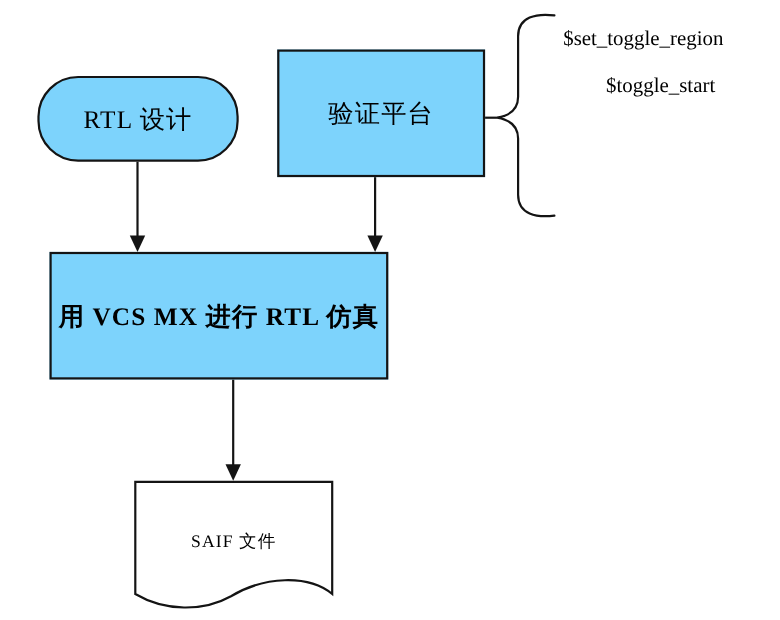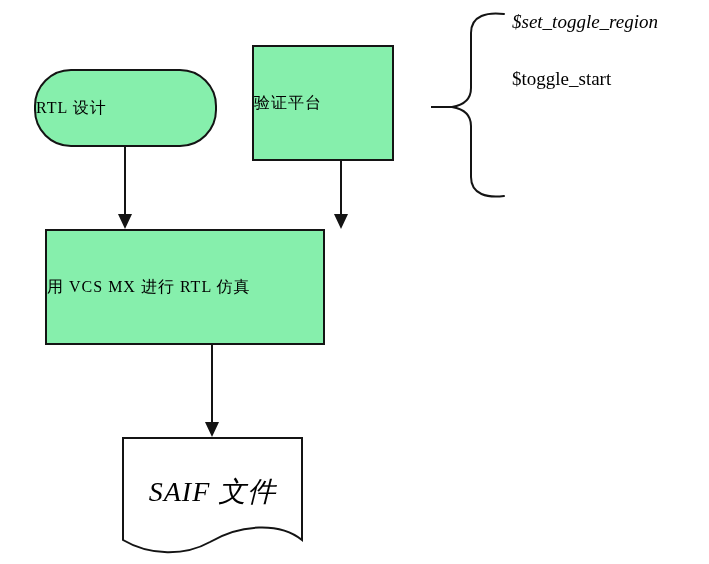--- a/index.html
+++ b/index.html
@@ -10,48 +10,47 @@
     background: #ffffff;
     font-family: "Liberation Serif", "DejaVu Serif", serif;
     color: #000000;
     overflow: hidden;
   }
   #wires { position: absolute; left: 0; top: 0; }
   .node {
     position: absolute;
     box-sizing: border-box;
     border: 2px solid #141414;
-    background: #86efac;
+    background: #7dd3fc;
     display: flex;
     align-items: center;
-    justify-content: flex-start;
-    font-size: 16px;
+    justify-content: center;
+    font-size: 23px;
     letter-spacing: 1px;
     white-space: nowrap;
   }
   .stadium { border-radius: 37px; }
   .doc-label {
     position: absolute;
     display: flex;
     align-items: center;
     justify-content: center;
-    font-size: 28px;
+    font-size: 16px;
     letter-spacing: 1px;
     white-space: nowrap;
-    font-style: italic;
   }
   .brace-label {
     position: absolute;
     left: 512px;
     font-size: 19px;
     line-height: 24px;
     white-space: nowrap;
   }
-  #brace-label-0 { top: 10px; font-style: italic; }
-  #brace-label-1 { top: 67px; }
+  #brace-label-0 { top: 24px; }
+  #brace-label-1 { top: 67px; margin-left: 39px; }
   #brace-label-2 { top: 122px; }
   #brace-label-3 { top: 182px; }
 </style>
 </head>
 <body>
 
 <div id="canvas">
 
   <svg id="wires" width="709" height="564" viewBox="0 0 709 564">
 
@@ -76,25 +75,25 @@
              C 464 109, 471 115, 471 126 L 471 177 C 471 195, 488 198, 504 196" fill="none" stroke="#141414" stroke-width="2" stroke-linecap="round"></path>
 
     <path d="M 123 438 L 302 438 L 302 540 C 280 522, 240 524, 210 542
              C 185 556, 150 556, 123 540 Z" fill="#ffffff" stroke="#141414" stroke-width="2"></path>
   </svg>
 
   <div class="node stadium" style="left:34px; top:69px; width:183px; height:78px;">
     <span>RTL 设计</span>
   </div>
 
-  <div class="node" style="left:252px; top:45px; width:142px; height:116px;">
+  <div class="node" style="left:252px; top:45px; width:189px; height:116px;">
     <span>验证平台</span>
   </div>
 
-  <div class="node" style="left:45px; top:229px; width:280px; height:116px;">
+  <div class="node" style="left:45px; top:229px; width:308px; height:116px;font-weight:bold;">
     <span>用 VCS MX 进行 RTL 仿真</span>
   </div>
 
   <div class="doc-label" style="left:123px; top:457px; width:179px; height:70px;">SAIF 文件</div>
 
   <div class="brace-label" id="brace-label-0">$set_toggle_region</div>
   <div class="brace-label" id="brace-label-1">$toggle_start</div>
 
 </div>
 

